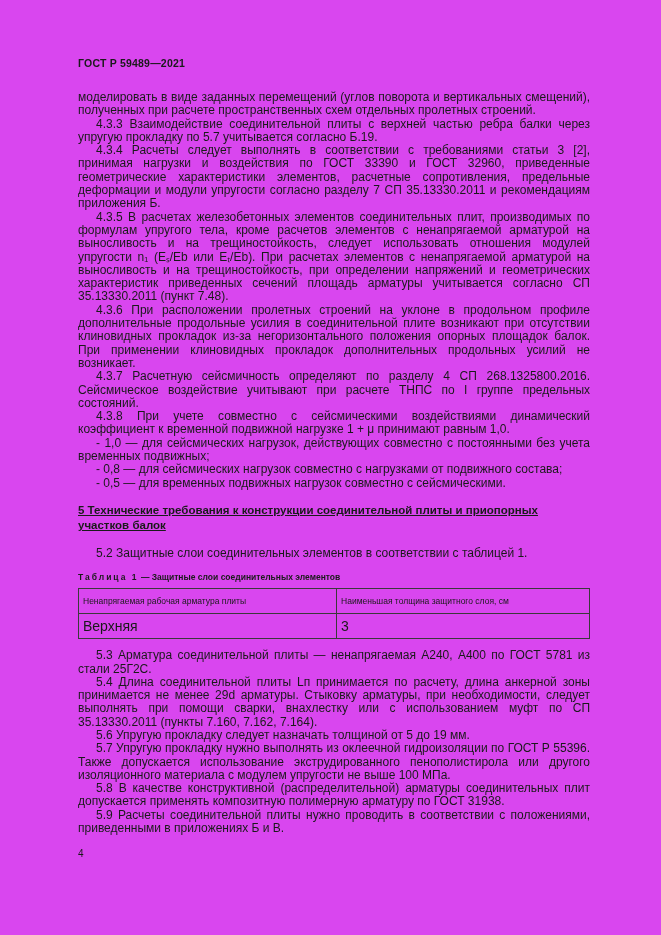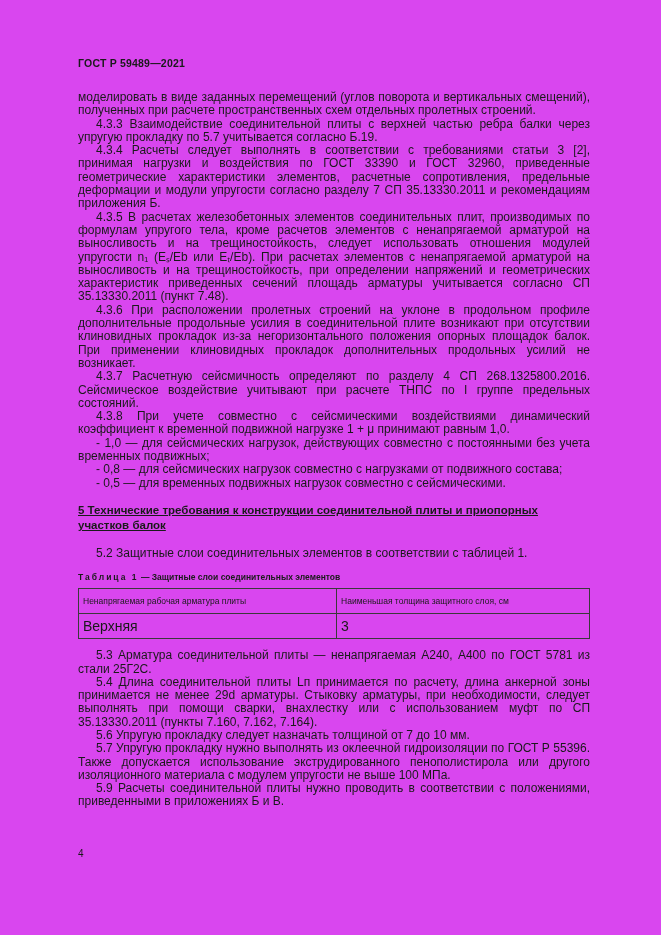--- a/index.html
+++ b/index.html
@@ -116,21 +116,22 @@
           <tr>
             <td>Верхняя</td>
             <td>3</td>
           </tr>
         </tbody>
     </table>
 
     <div>
         <p class="para indent">5.3 Арматура соединительной плиты — ненапрягаемая А240, А400 по ГОСТ 5781 из стали 25Г2С.</p>
         <p class="para indent">5.4 Длина соединительной плиты Lп принимается по расчету, длина анкерной зоны принимается не менее 29d арматуры. Стыковку арматуры, при необходимости, следует выполнять при помощи сварки, внахлестку или с использованием муфт по СП 35.13330.2011 (пункты 7.160, 7.162, 7.164).</p>
-        <p class="para indent">5.6 Упругую прокладку следует назначать толщиной от 7 до 10 мм.</p>
+        <p class="para indent">5.6 Упругую прокладку следует назначать толщиной от 5 до 19 мм.</p>
         <p class="para indent">5.7 Упругую прокладку нужно выполнять из оклеечной гидроизоляции по ГОСТ Р 55396. Также допускается использование экструдированного пенополистирола или другого изоляционного материала с модулем упругости не выше 100 МПа.</p>
+        <p class="para indent">5.8 В качестве конструктивной (распределительной) арматуры соединительных плит допускается применять композитную полимерную арматуру по ГОСТ 31938.</p>
         <p class="para indent">5.9 Расчеты соединительной плиты нужно проводить в соответствии с положениями, приведенными в приложениях Б и В.</p>
       </div>
 
   </div>
 
   <div class="page-number">4</div>
 </div>
 
 </body></html>

